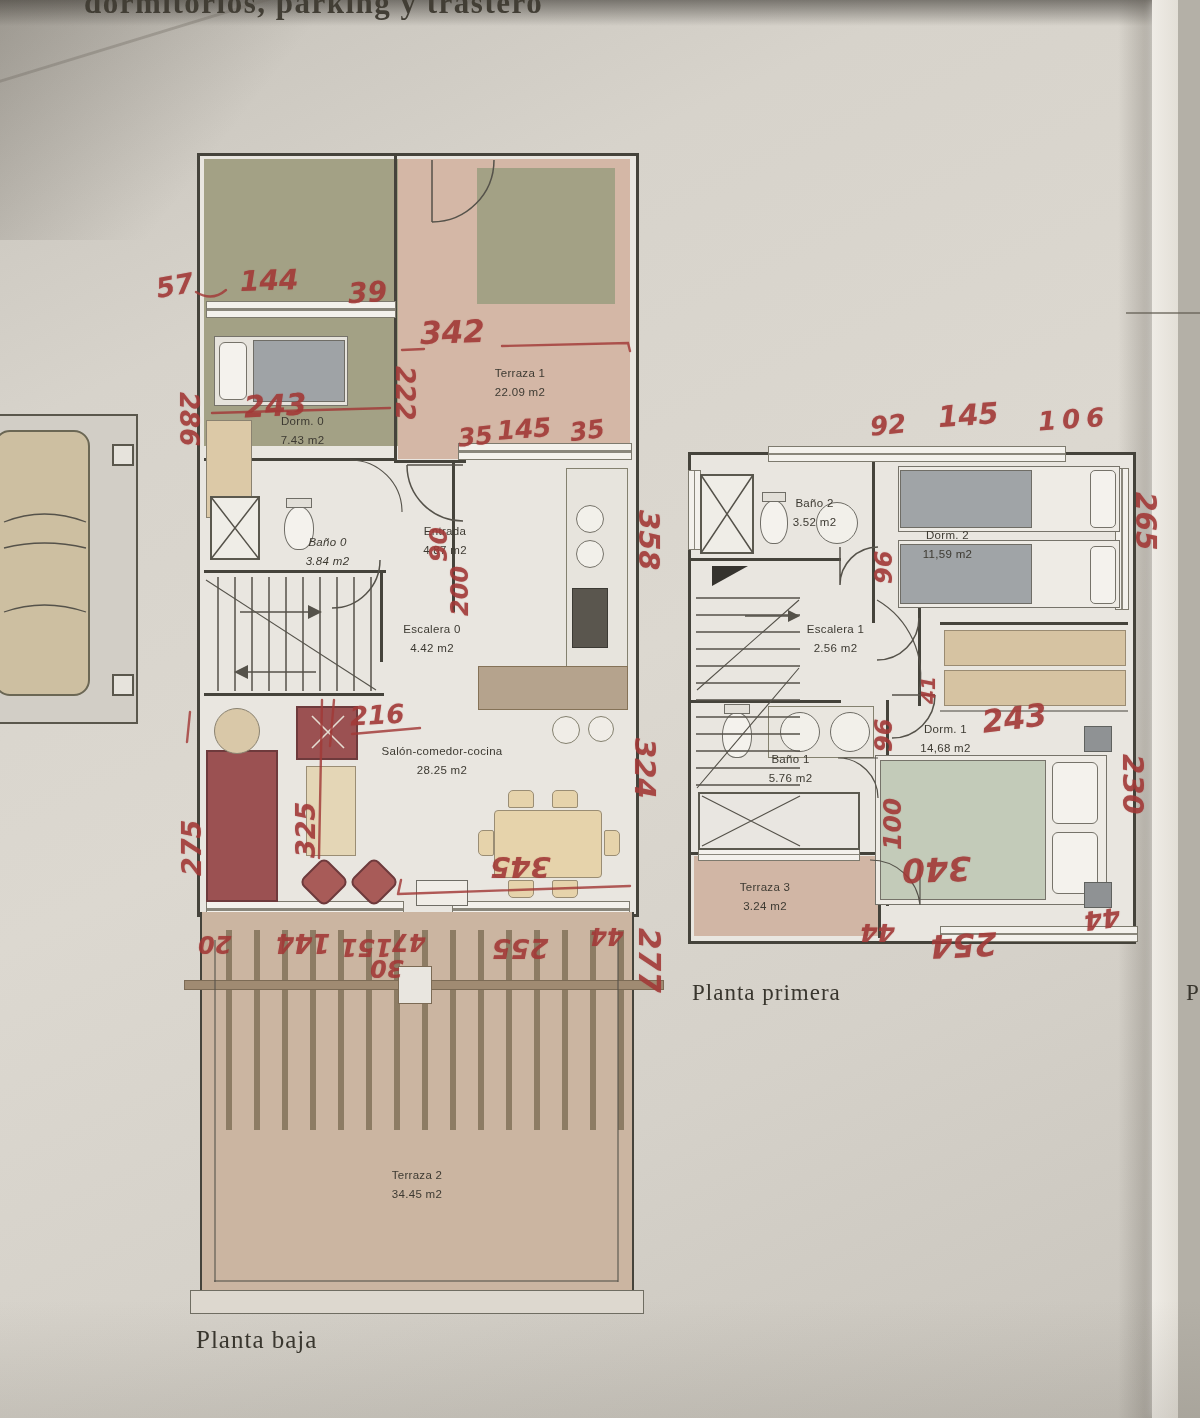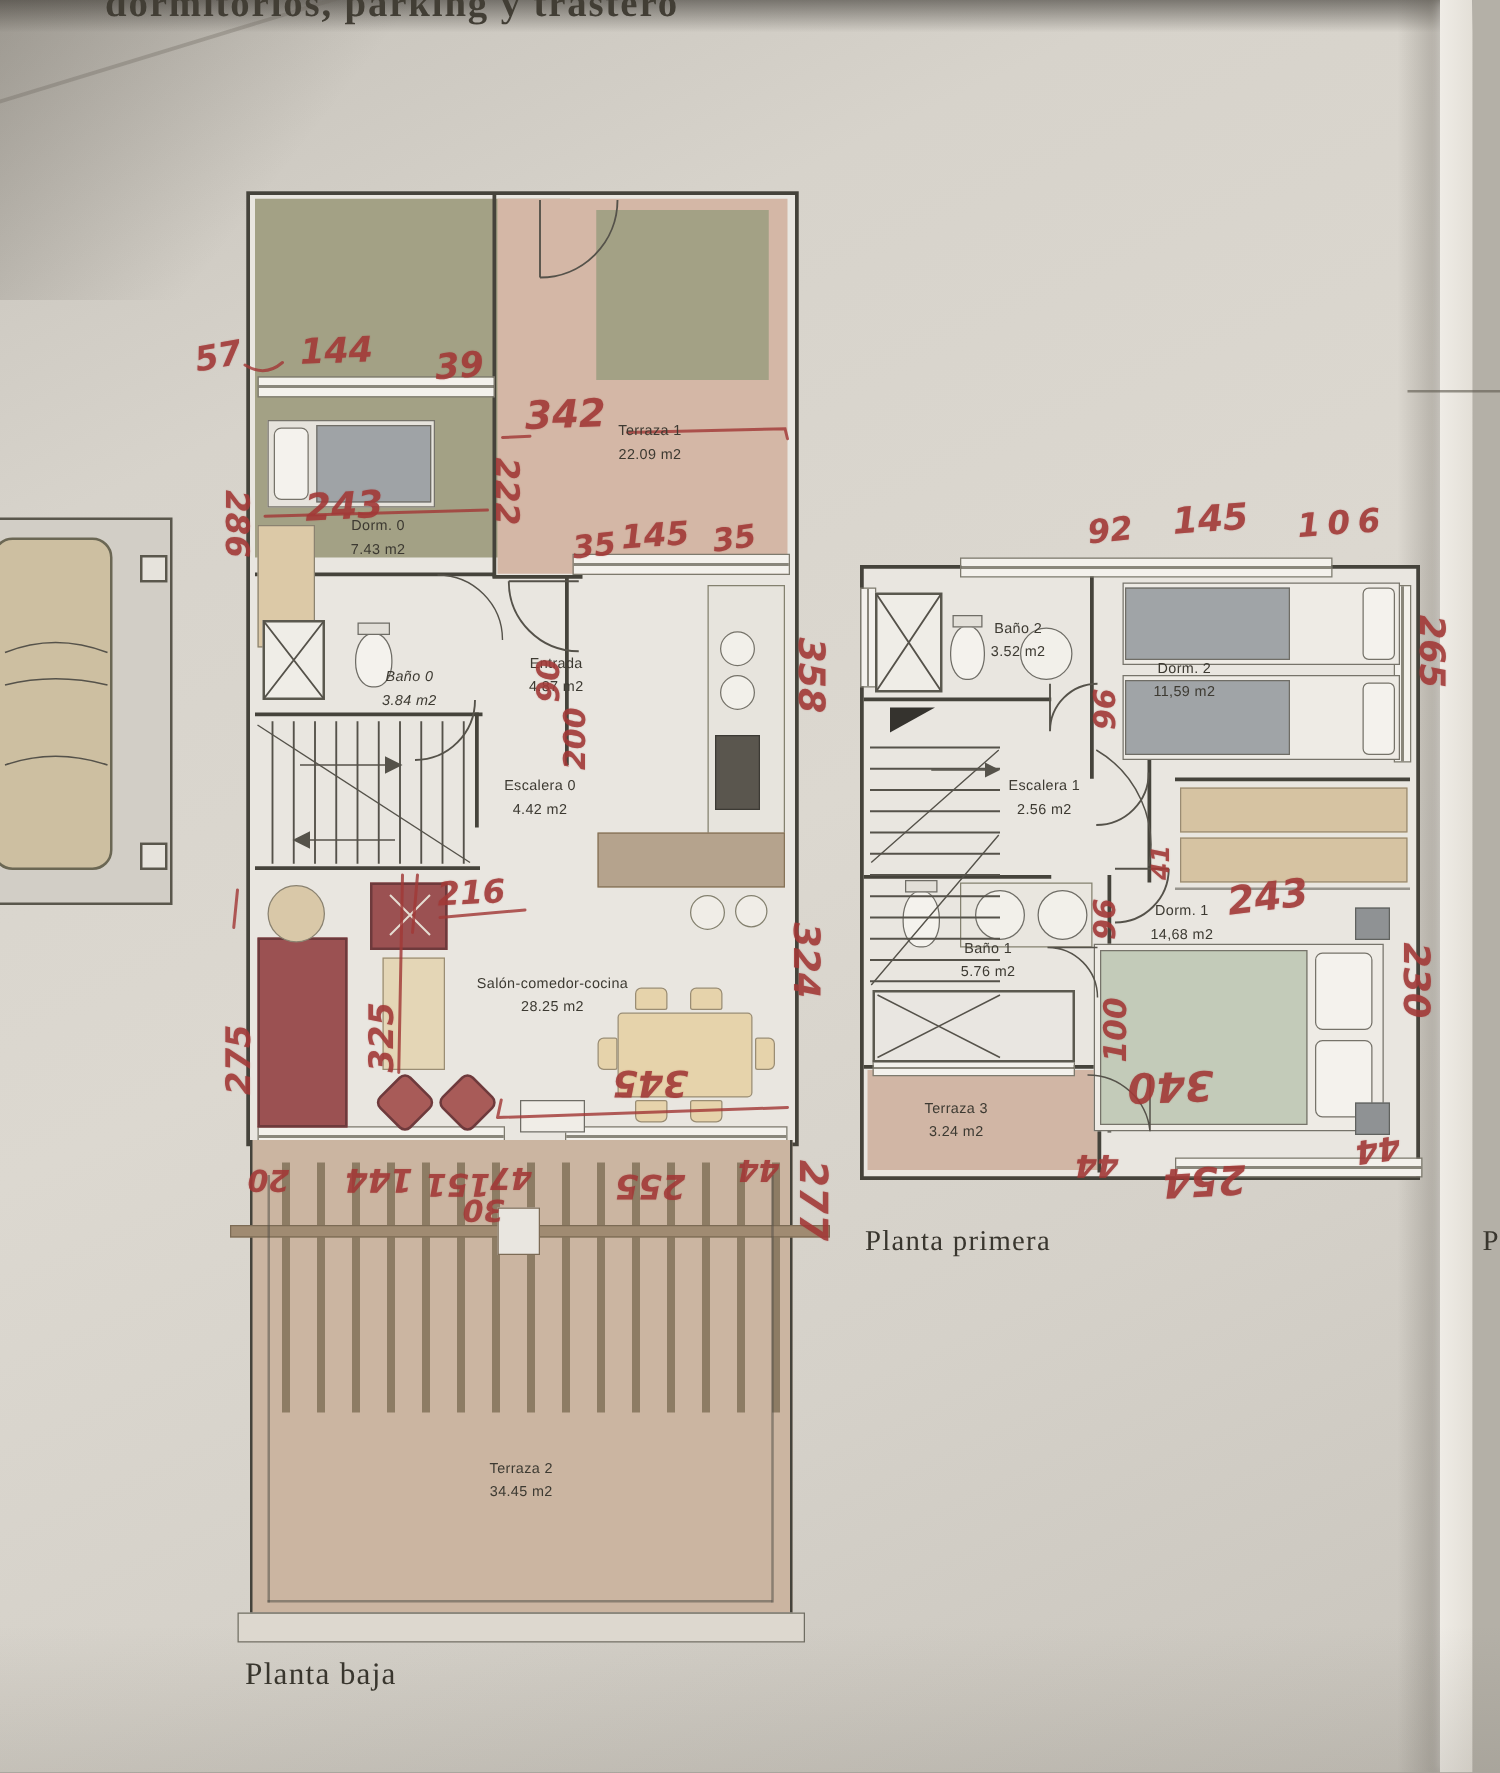--- a/index.html
+++ b/index.html
@@ -187,41 +187,41 @@
       <path d="M196,292 q16,10 30,-2"></path>
       <path d="M402,350 L424,349 M502,346 L628,343 l2,8"></path>
       <path d="M212,413 L390,408"></path>
       <path d="M334,700 L330,746 M352,734 L420,728"></path>
       <path d="M322,700 L319,858"></path>
       <path d="M190,712 L187,742"></path>
       <path d="M398,894 l3,-14 M398,894 L630,886"></path>
     </g>
   </svg>
 
-  <div class="rlabel" style="left:450px;top:336px;width:140px;">
+  <div class="rlabel" style="left:450px;top:364px;width:140px;">
     <span>Terraza 1</span>
       <span>22.09 m2</span>
     </div>
   <div class="rlabel" style="left:245px;top:412px;width:115px;">
     <span>Dorm. 0</span>
       <span>7.43 m2</span>
     </div>
   <div class="rlabel" style="left:270px;top:533px;width:115px;font-style:italic;">
     <span>Baño 0</span>
       <span>3.84 m2</span>
     </div>
   <div class="rlabel" style="left:390px;top:522px;width:110px;">
     <span>Entrada</span>
       <span>4.87 m2</span>
     </div>
   <div class="rlabel" style="left:372px;top:620px;width:120px;">
     <span>Escalera 0</span>
       <span>4.42 m2</span>
     </div>
-  <div class="rlabel" style="left:352px;top:778px;width:180px;">
+  <div class="rlabel" style="left:352px;top:742px;width:180px;">
     <span>Salón-comedor-cocina</span>
       <span>28.25 m2</span>
     </div>
   <div class="rlabel" style="left:347px;top:1166px;width:140px;">
     <span>Terraza 2</span>
       <span>34.45 m2</span>
     </div>
 
   <div class="rlabel" style="left:762px;top:494px;width:105px;">
     <span>Baño 2</span>

